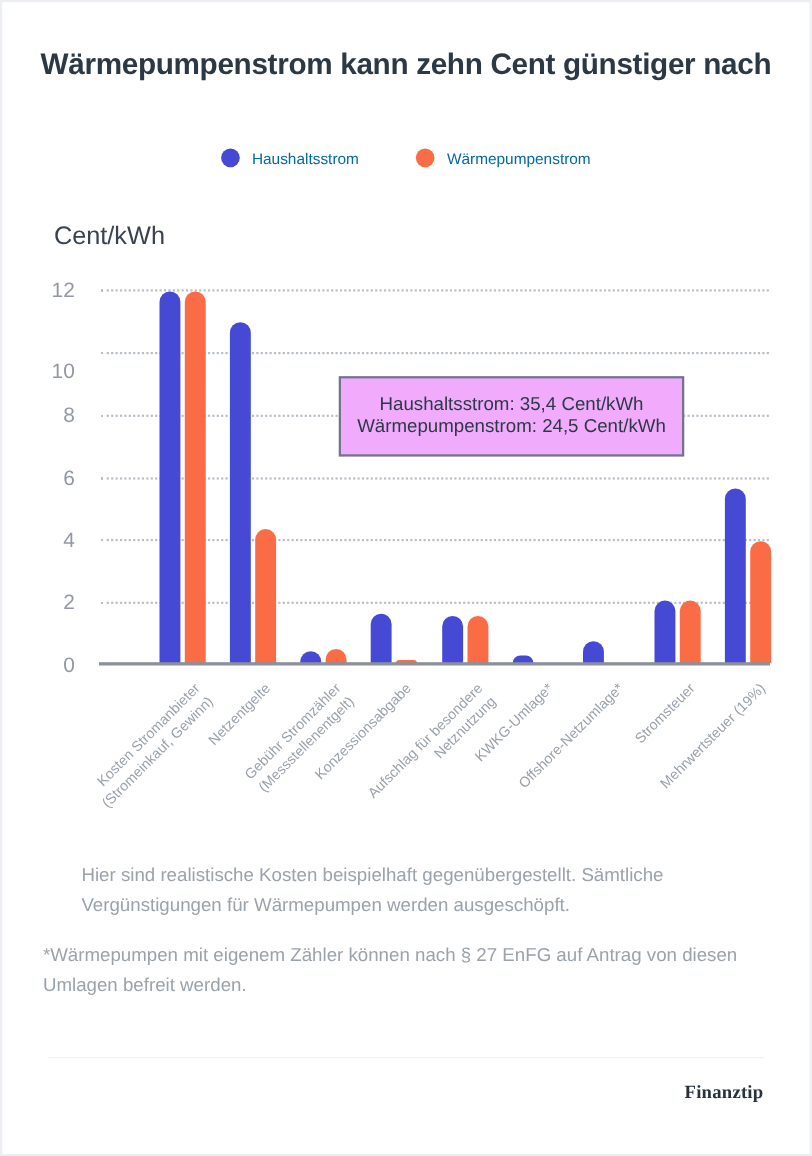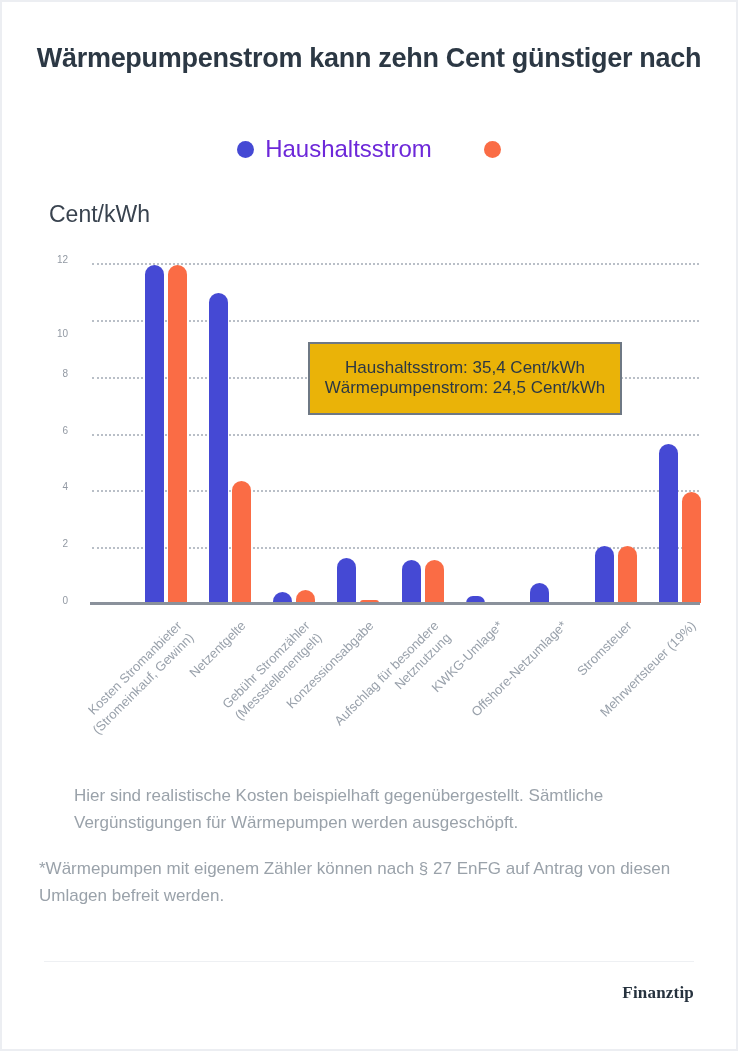--- a/index.html
+++ b/index.html
@@ -12,35 +12,35 @@
   .title {
     position:absolute; top:41px; left:0; right:0; text-align:center;
     font-size:27px; font-weight:800; color:#2c3844; letter-spacing:-0.3px;
   }
   .legend {
     position:absolute; top:133px; left:0; right:0;
     display:flex; justify-content:center; gap:52px;
   }
   .legend-item { display:flex; align-items:center; gap:11px; }
   .legend-dot { width:17px; height:17px; border-radius:50%; }
-  .legend-label { font-size:24px; color:#6d28d9;text-align:right; }
+  .legend-label { font-size:14px; color:#0369a1;text-align:right; }
   .axis-unit { position:absolute; top:199px; left:47px; font-size:23px; color:#39434f; }
   .chart-layer { position:absolute; inset:0; }
   .gridline { position:absolute; left:90px; width:607px; height:0; border-top:2px dotted #b9bfc7; }
-  .y-tick { position:absolute; left:30px; width:36px; text-align:right; font-size:10px; color:#9299a3; }
+  .y-tick { position:absolute; left:30px; width:36px; text-align:right; font-size:19px; color:#9299a3; }
   .axis-line { position:absolute; left:88px; top:600px; width:610px; height:3px; background:#8a919b; }
   .bar { position:absolute; width:19px; border-radius:10px 10px 0 0; }
   .x-label {
     position:absolute; width:190px; text-align:right;
     transform:rotate(-45deg); transform-origin:100% 0;
     font-size:13px; line-height:1.3; color:#99a1ab; white-space:pre-line;
   }
   .annotation-box {
     position:absolute; left:306px; top:340px; width:314px;
-    background:#eab308; border:2px solid #6e7884; padding:14px 10px 15px 10px;
+    background:#f0abfc; border:2px solid #6e7884; padding:14px 10px 15px 10px;
     text-align:center;
   }
   .annotation-line { font-size:17px; color:#2c3844; }
   .annotation-line + .annotation-line { margin-top:0; }
   .note { position:absolute; left:0; right:0; margin:0 auto; text-align:left; color:#9aa2aa; font-size:17px; line-height:1.6; }
   .note-1 { top:780px; width:590px; }
   .note-2 { top:853px; width:660px; }
   .divider { position:absolute; top:959px; left:42px; right:42px; height:1px; background:#eef0f3; }
   .brand {
     position:absolute; top:981px; right:42px;
@@ -55,20 +55,21 @@
 
   <div class="title">Wärmepumpenstrom kann zehn Cent günstiger nach</div>
 
   <div class="legend">
     <div class="legend-item">
       <span class="legend-dot" id="legend-dot-0" style="background: rgb(69, 73, 212);"></span>
       <span class="legend-label">Haushaltsstrom</span>
     </div>
     <div class="legend-item">
       <span class="legend-dot" id="legend-dot-1" style="background: rgb(250, 108, 69);"></span>
+      <span class="legend-label">Wärmepumpenstrom</span>
     </div>
   </div>
 
   <div class="axis-unit">Cent/kWh</div>
 
   <div class="chart-layer" id="chart-layer">
       <div class="y-tick" style="top: 593px;">0</div>
       <div class="gridline" style="top: 545.167px;"></div>
       <div class="y-tick" style="top: 536.167px;">2</div>
       <div class="gridline" style="top: 488.333px;"></div>

